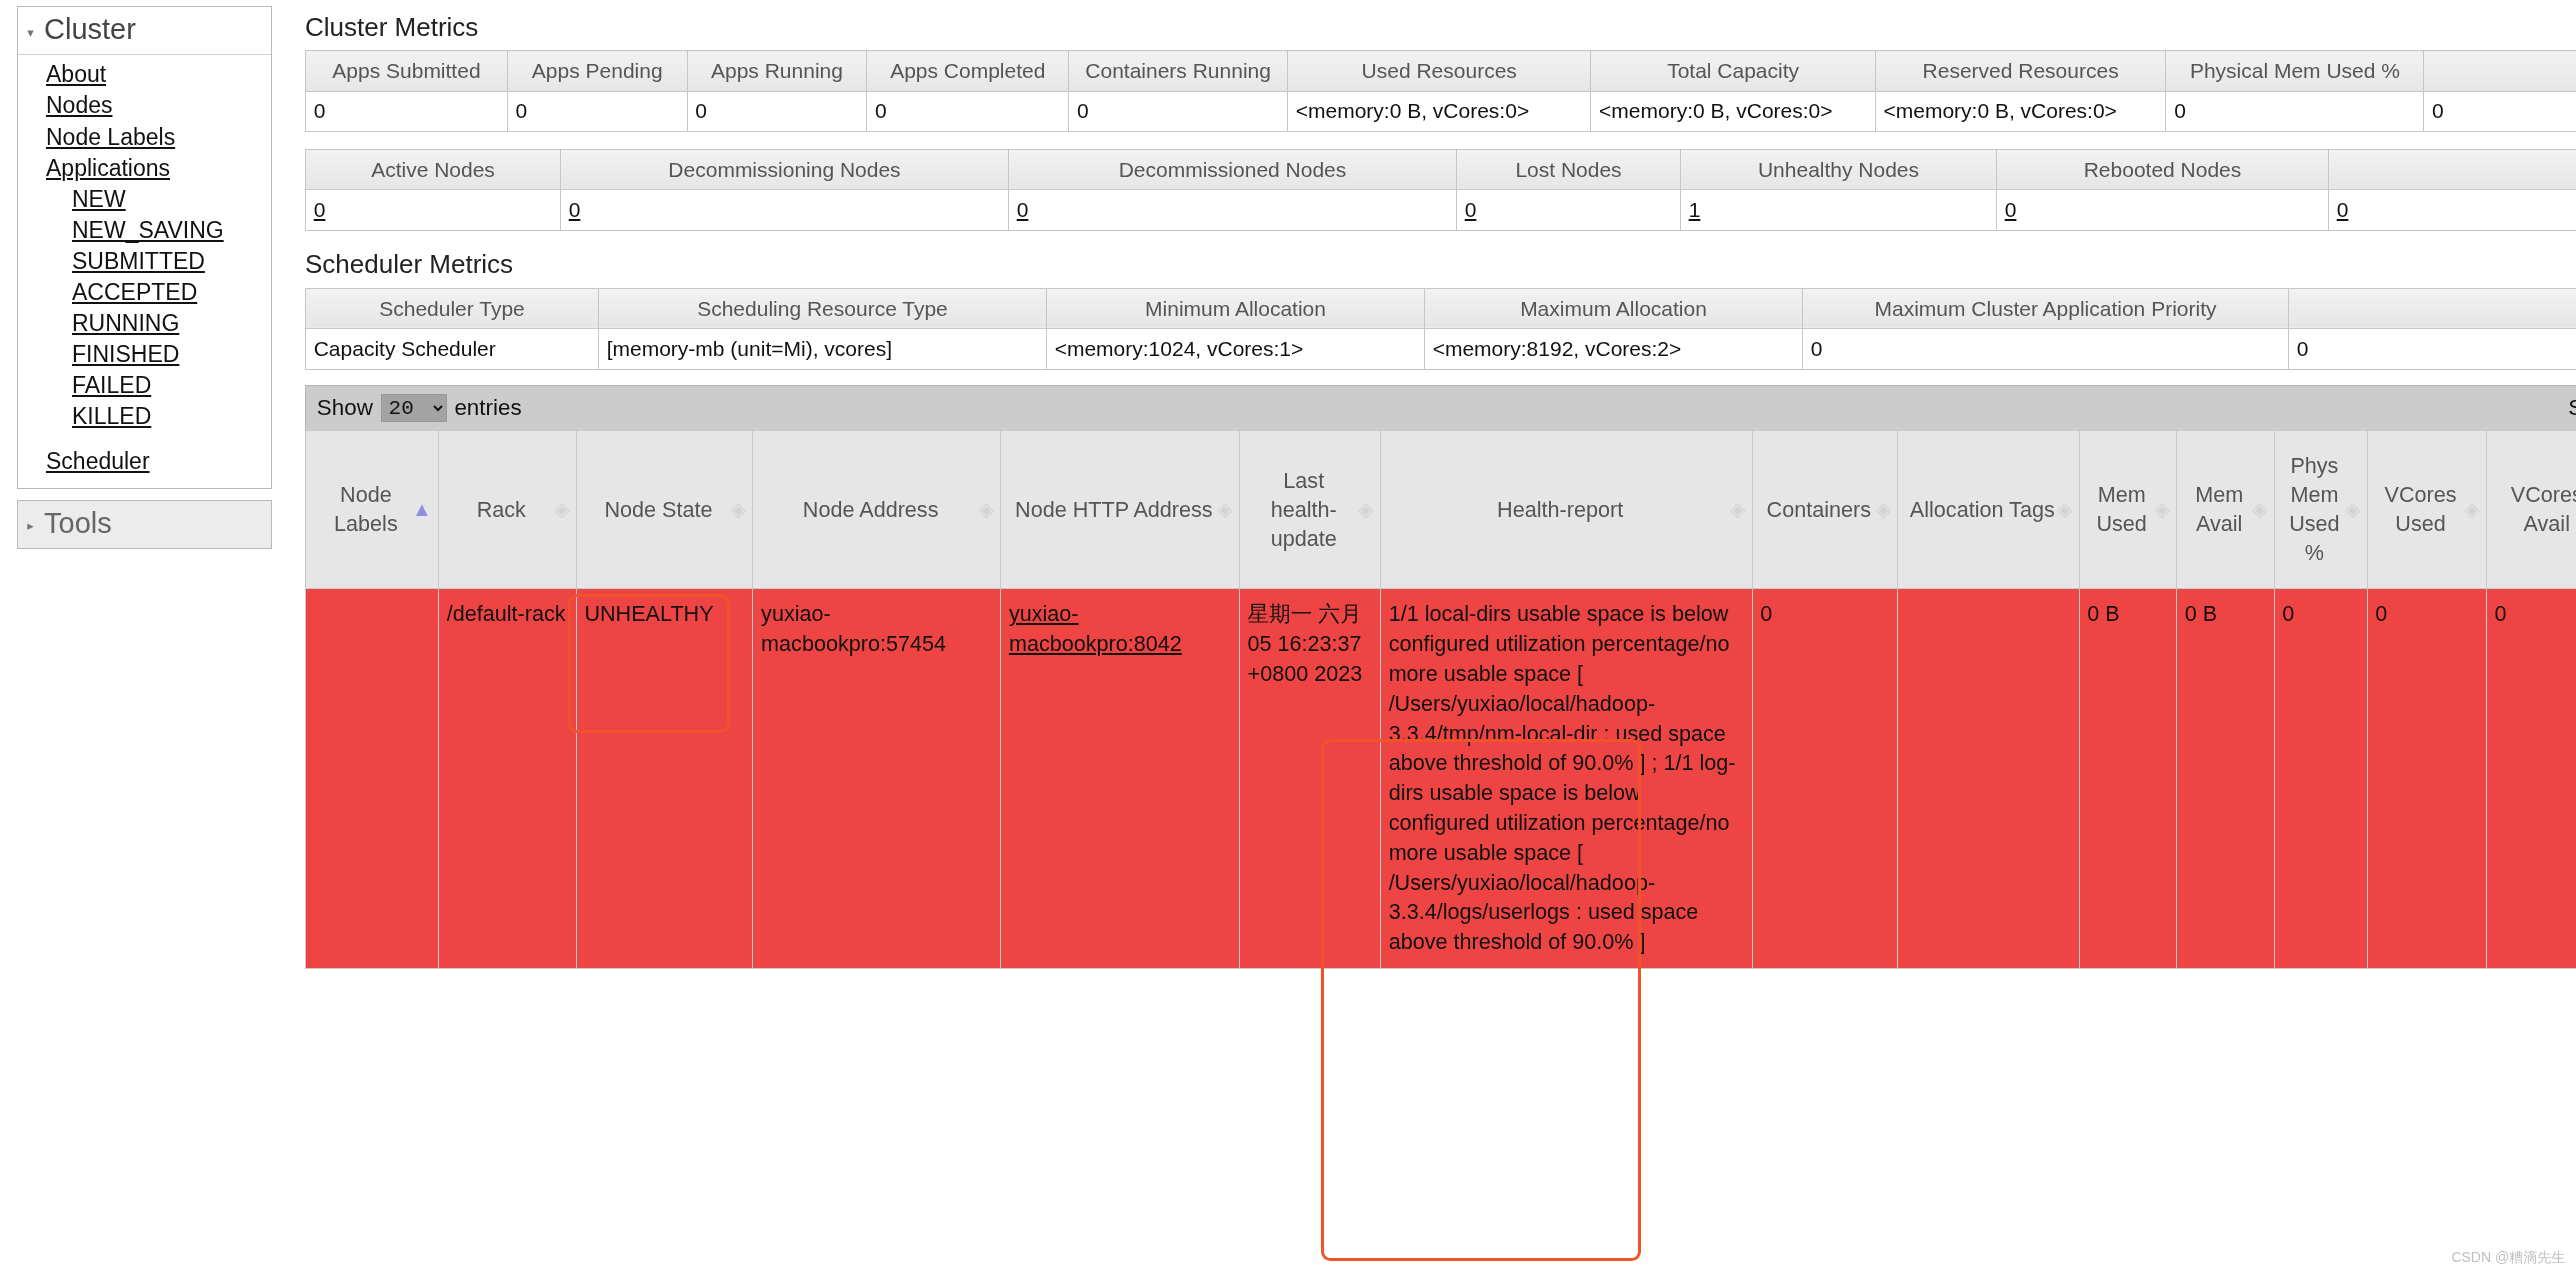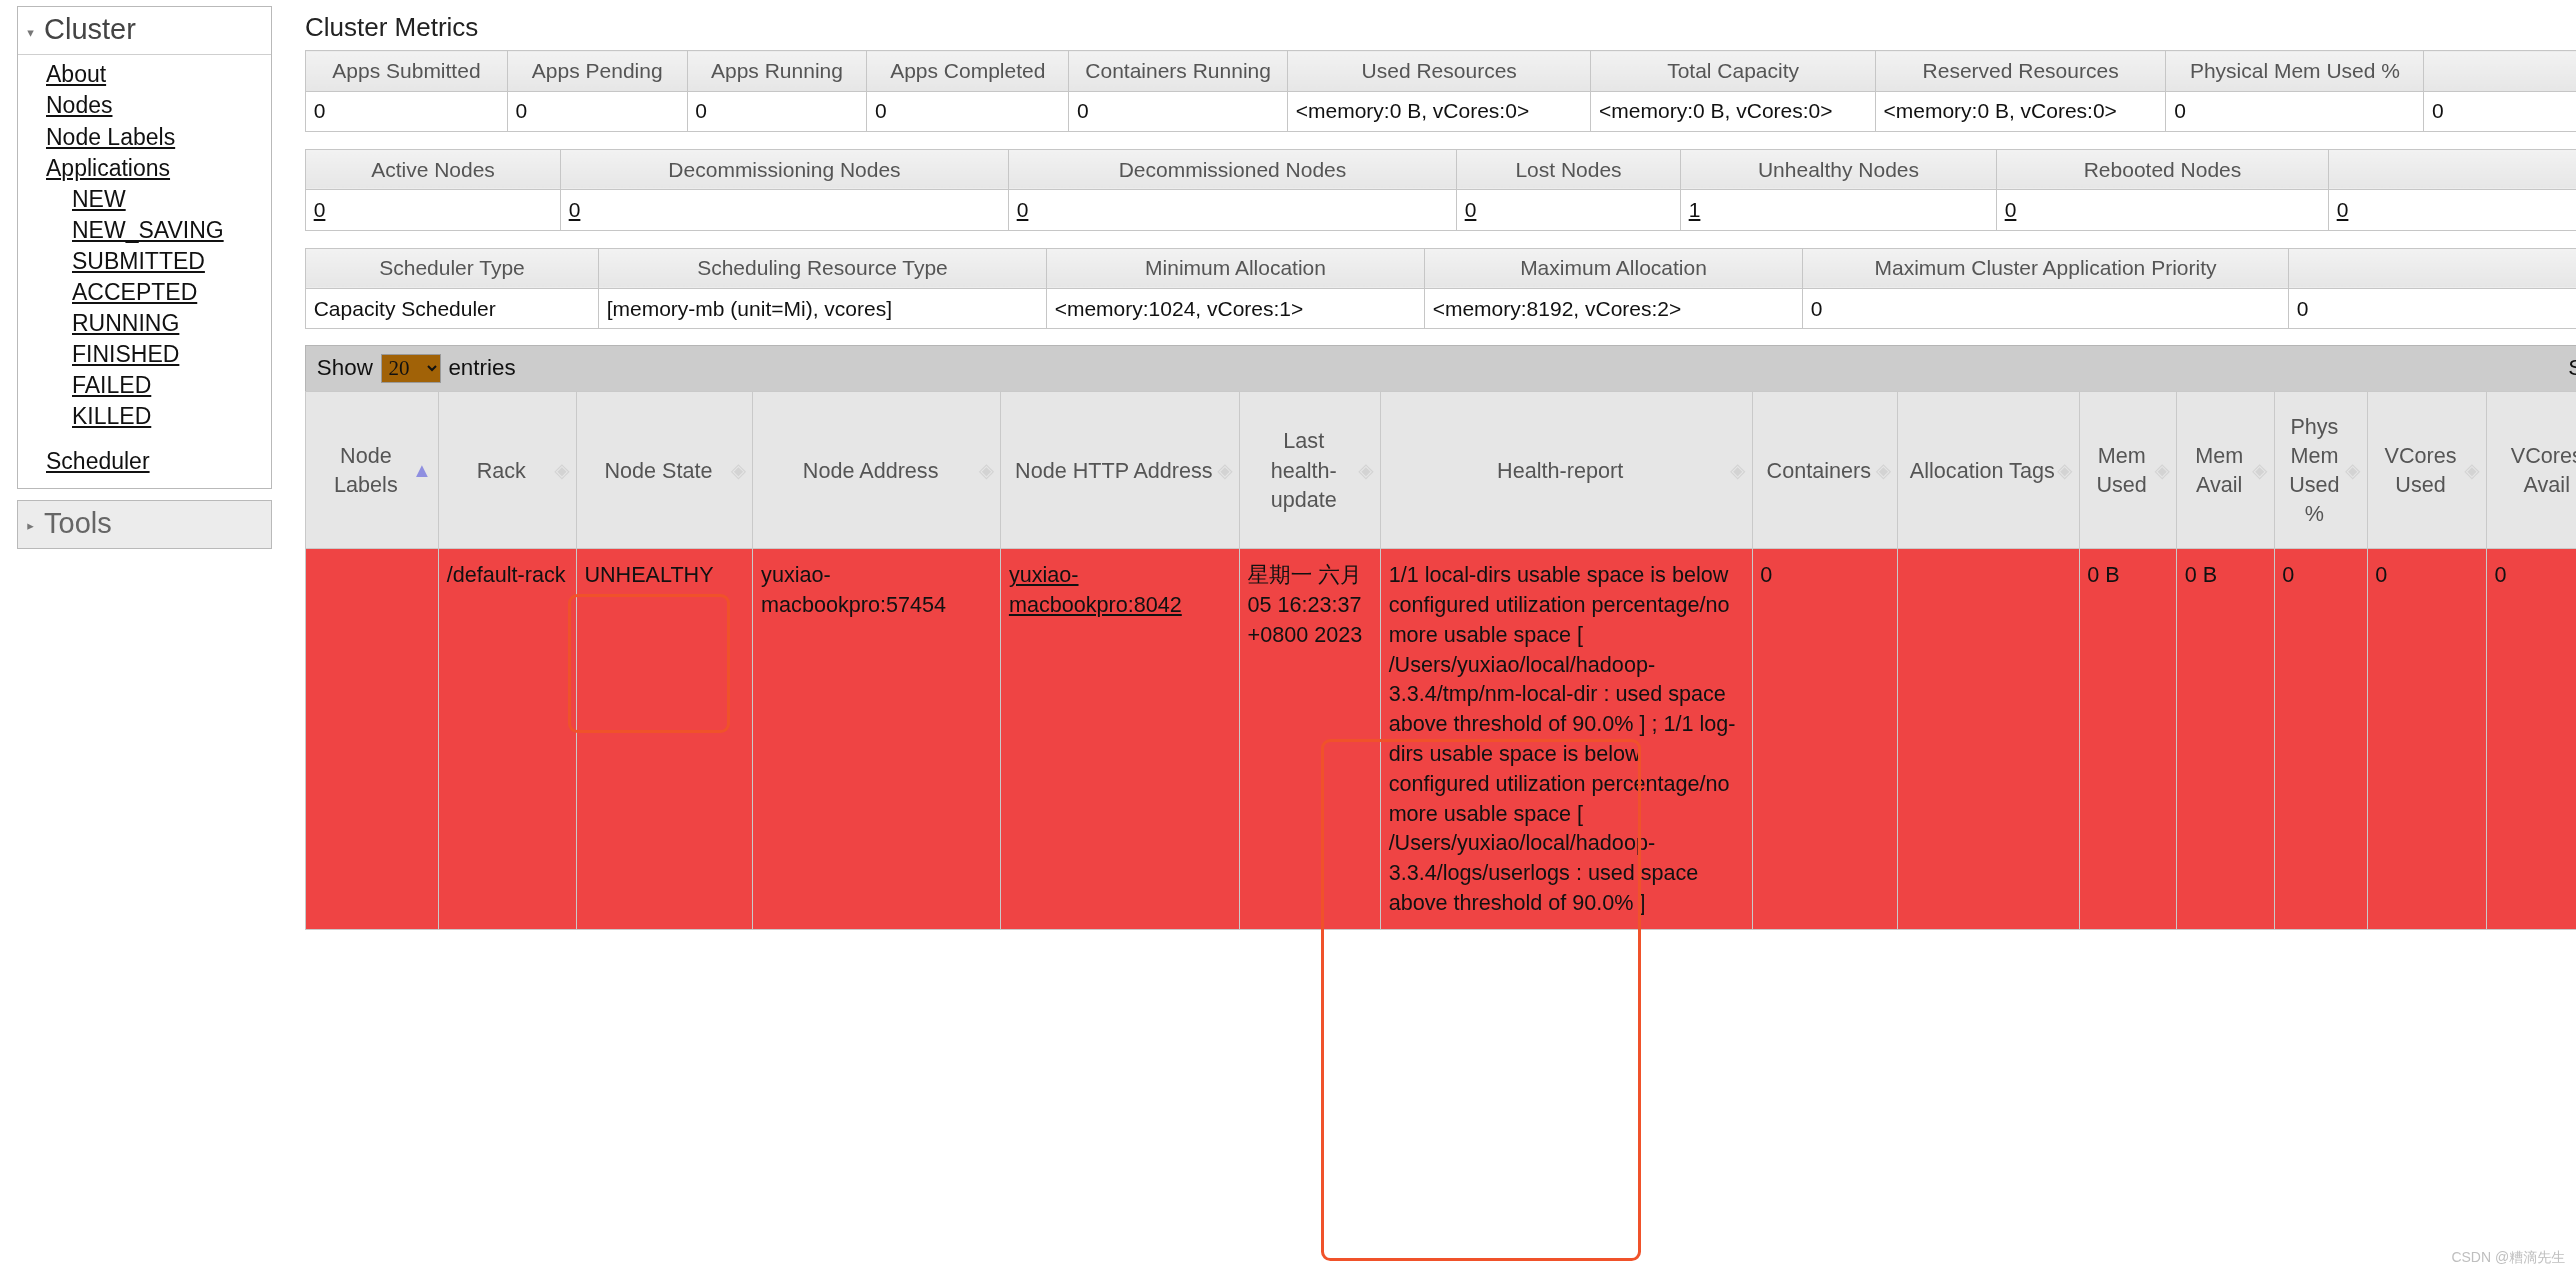--- a/index.html
+++ b/index.html
@@ -59,22 +59,22 @@
 
   
   #nodes-area { margin-top:15.4px; width:2315px; }
   #dt-toolbar {
     background:#cccccc; border:0.8px solid #b5b5b5; border-bottom:none;
     padding:7.7px 10.8px; display:flex; align-items:center; justify-content:space-between;
     font-size:22.4px; color:#111;
   }
   #dt-left { display:flex; align-items:center; gap:7.7px; }
   #entries-select {
-    font-family:Liberation Serif, serif; font-size:21px;
-    padding:0.8px 3.1px; border:0.8px solid #9a9a9a; background:#a16207; color:#111;
+    font-family:Liberation Mono, monospace; font-size:21px;
+    padding:0.8px 3.1px; border:0.8px solid #9a9a9a; background:#a3a3a3; color:#111;
   }
   #dt-right { font-size:22.4px; color:#111; white-space:nowrap; }
 
   table.nodes { border-collapse:collapse; table-layout:fixed; width:2315px; }
   table.nodes th {
     background:#e6e6e6; border:0.8px solid #c9c9c9; color:#555;
     font-size:21.6px; font-weight:normal; vertical-align:middle;
     padding:20px 20px 20px 7.7px; text-align:center; position:relative; height:147px;
   }
   table.nodes th .lbl { display:inline-block; line-height:1.35; }
@@ -193,20 +193,21 @@
               <td><a href="#">0</a></td>
               <td><a href="#">0</a></td>
               <td><a href="#">1</a></td>
               <td><a href="#">0</a></td>
               <td><a href="#">0</a></td>
             </tr>
           </tbody>
       </table>
 
       <div class="sec-spacer"></div>
+      <div class="sec-title">Scheduler Metrics</div>
       <table class="metric" id="tbl-sched-metrics">
         <thead>
             <tr>
               <th style="width: 293px;">Scheduler Type</th>
               <th style="width: 448px;">Scheduling Resource Type</th>
               <th style="width: 378px;">Minimum Allocation</th>
               <th style="width: 378px;">Maximum Allocation</th>
               <th style="width: 486px;">Maximum Cluster Application Priority</th>
               <th style="width: 332px;"></th>
             </tr>

